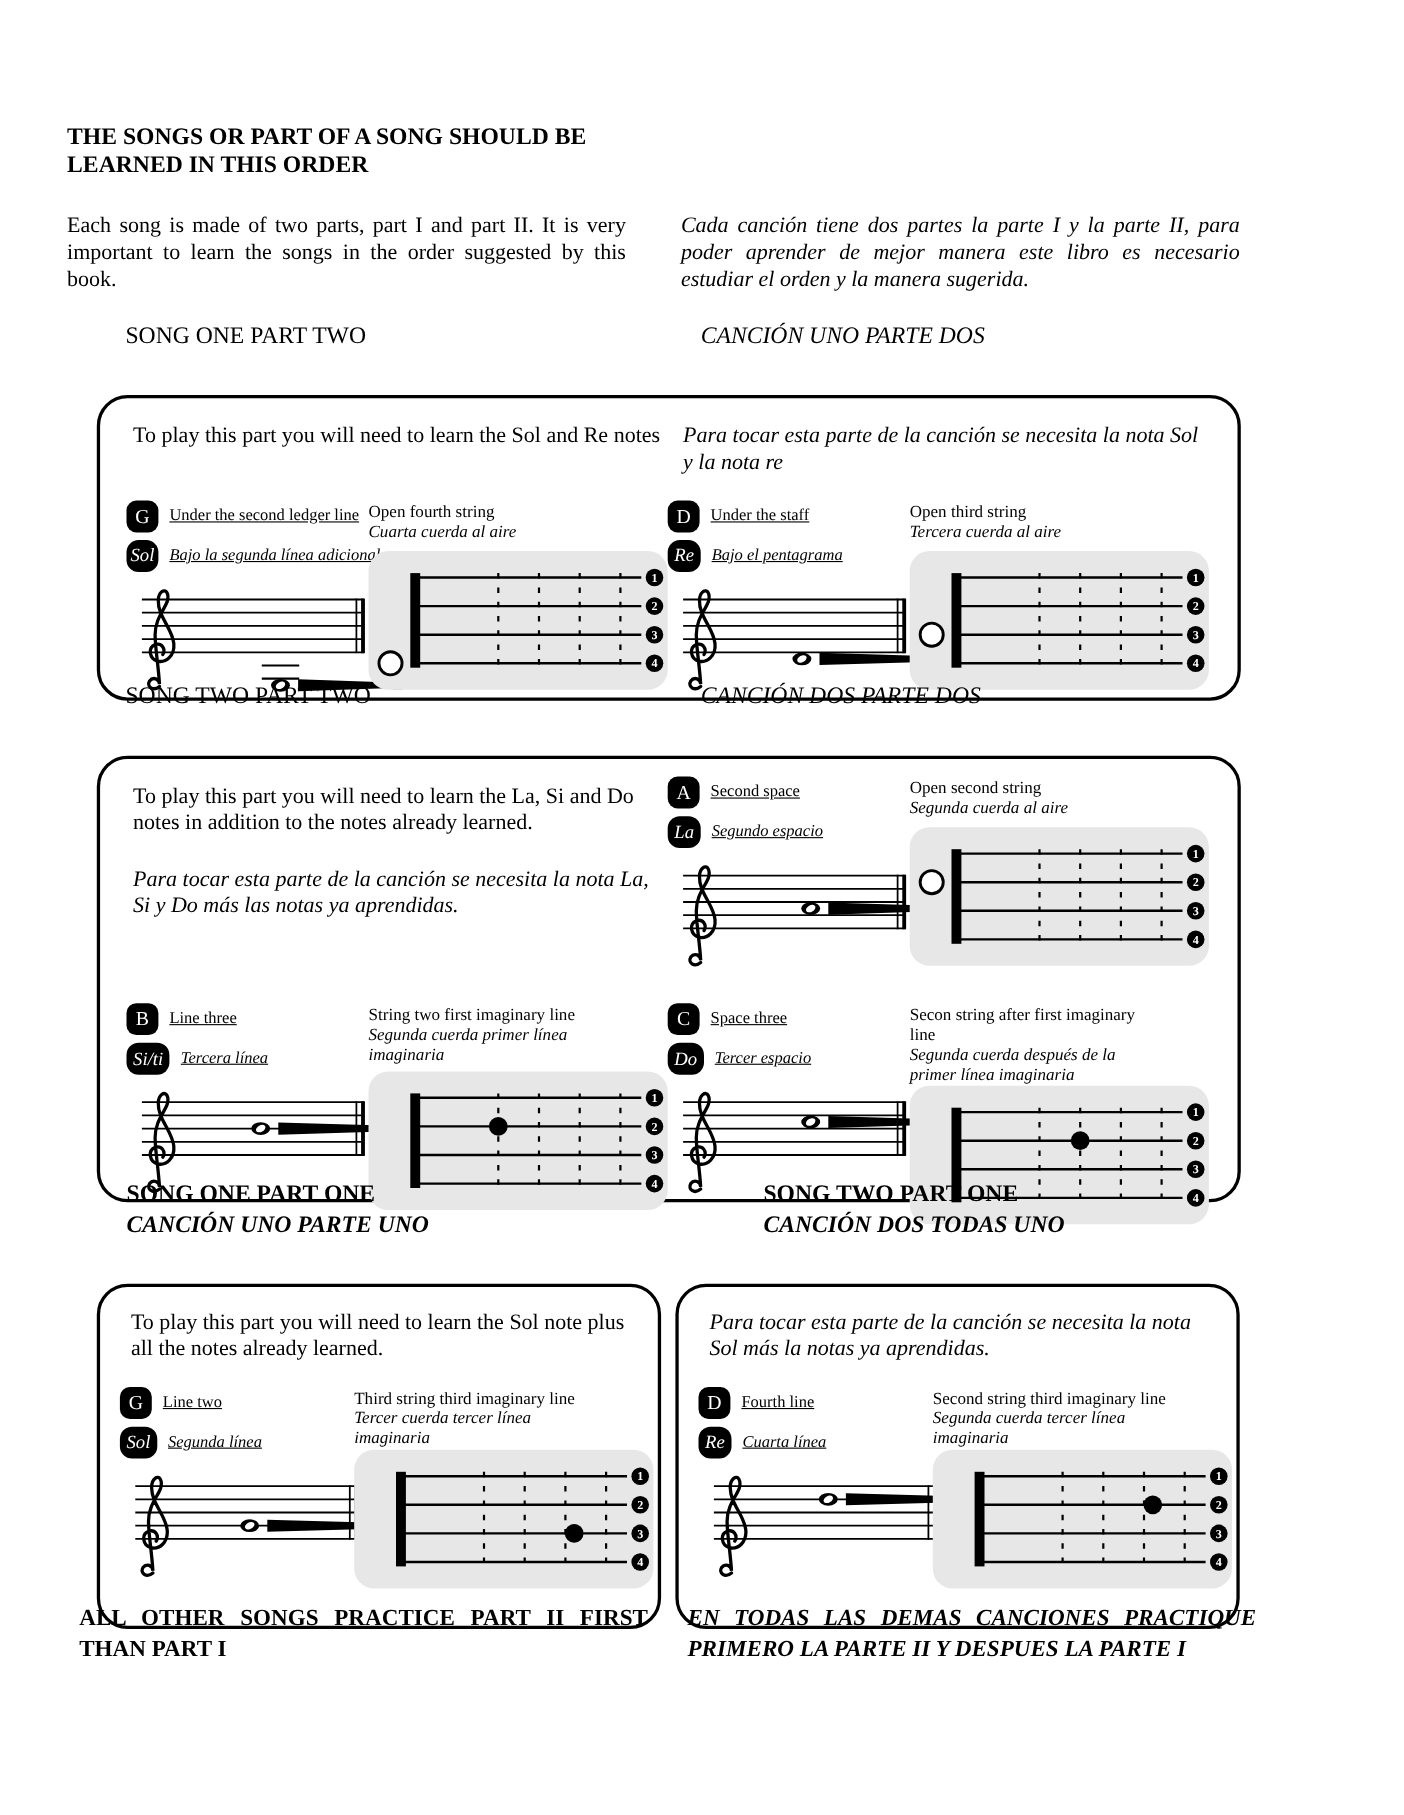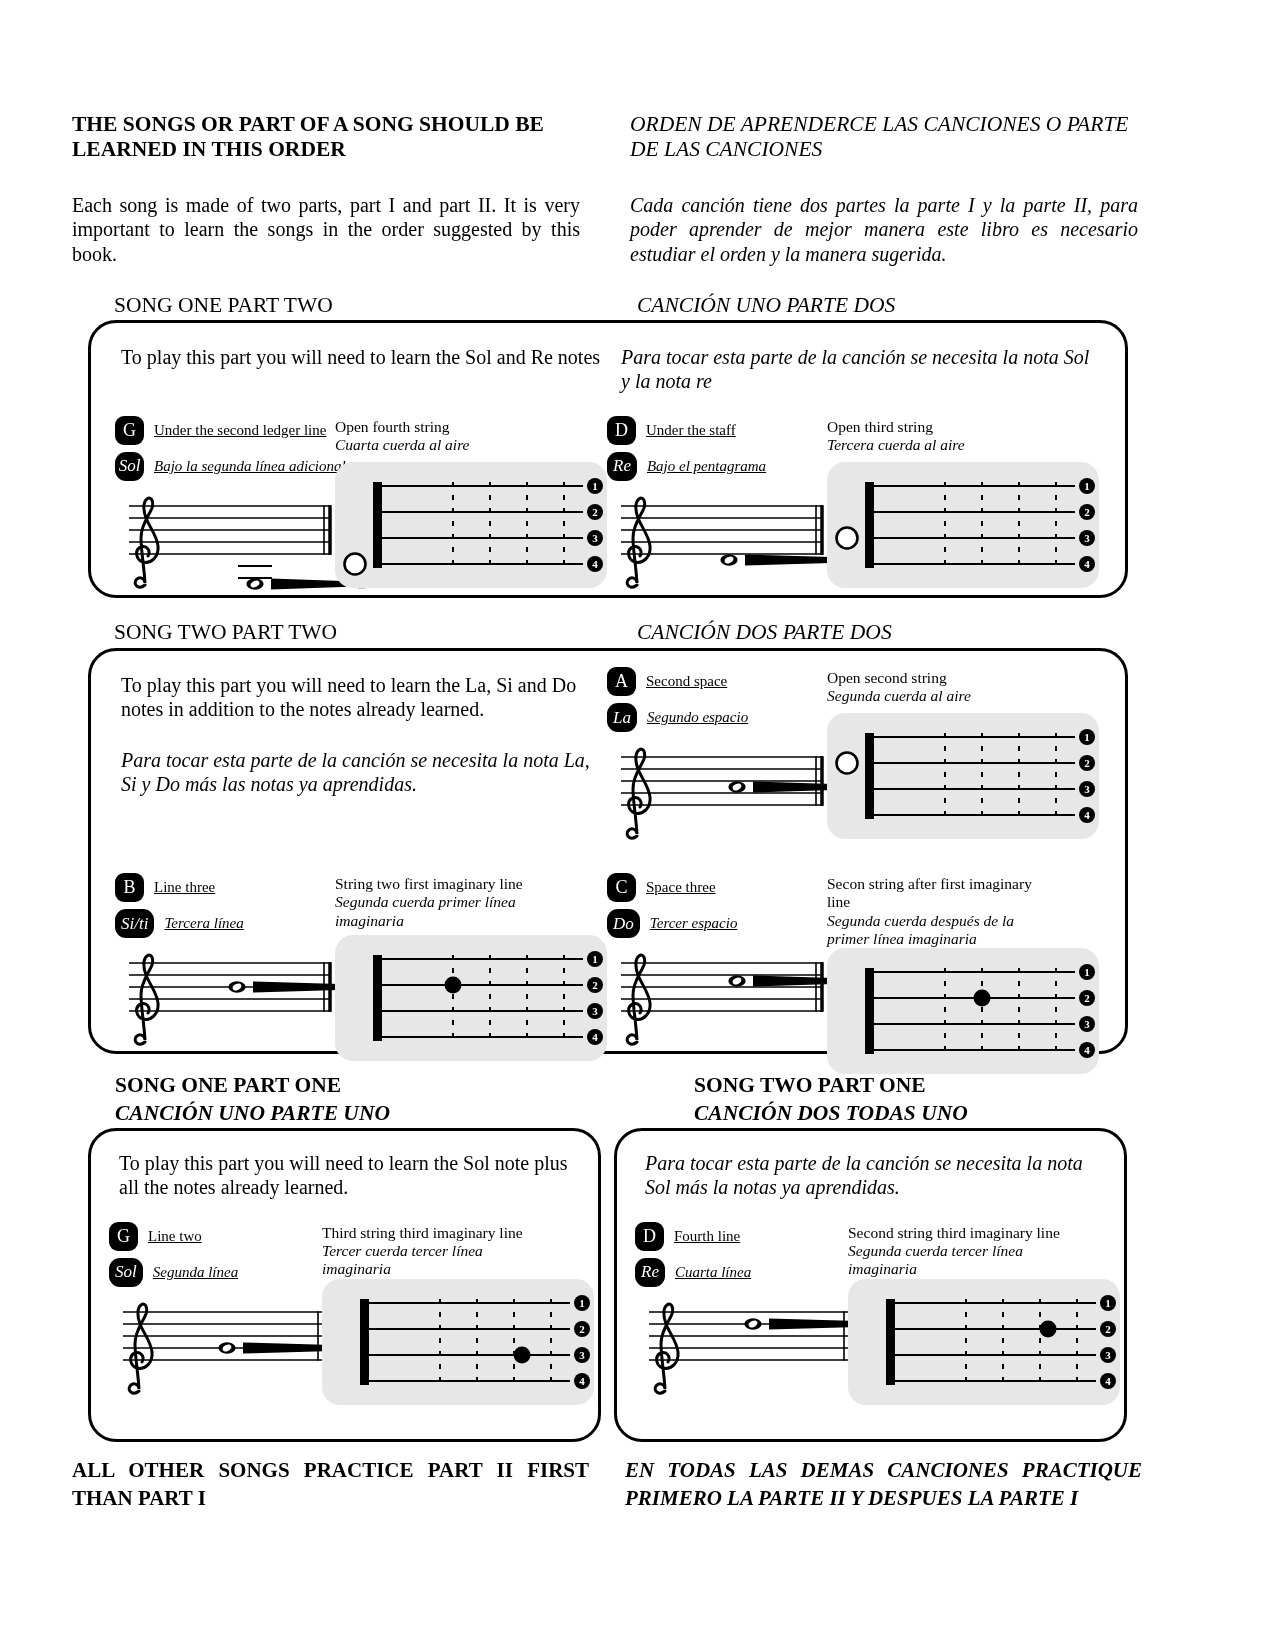--- a/index.html
+++ b/index.html
@@ -1,33 +1,33 @@
 <!DOCTYPE html>
 <html><head>
 <meta charset="utf-8">
 <style>
   html,body{margin:0;padding:0;background:#fff;}
   body{width:1276px;height:1650px;position:relative;overflow:hidden;
        font-family:"Liberation Serif",serif;color:#000;}
   .it{font-style:italic;}
 
   
-  .intro-row{position:absolute;top:112px;left:72px;width:1066px;display:flex;gap:50px;align-items:flex-end;}
+  .intro-row{position:absolute;top:112px;left:61px;width:1066px;display:flex;gap:50px;align-items:flex-end;}
   .intro-col{width:508px;}
   .intro-col h1{font-size:21.5px;line-height:1.18;margin:0 0 30px 0;font-weight:bold;}
   .intro-col h1.it{font-weight:normal;}
   .intro-col p{font-size:20px;line-height:1.22;margin:0;text-align:justify;font-family:Liberation Serif, serif;}
 
   
   .sec-head{position:absolute;font-size:21.5px;white-space:nowrap;}
   .sec3-head{position:absolute;font-size:21.5px;line-height:1.3;font-weight:bold;}
 
   
   .box{position:absolute;left:88px;width:1040px;border:3px solid #000;border-radius:28px;
-       box-sizing:border-box;background:#fff;padding:14px 24px;}
+       box-sizing:border-box;background:#fff;padding:14px 24px;margin-top:39px;}
   .box.small{width:513px;padding:12px 18px;}
   .box-row{display:flex;}
   .bi{width:494px;font-size:20px;line-height:1.22;padding:8px 0 10px 6px;}
   .bi .para2{margin-top:26px;}
 
   
   .panel{display:flex;width:492px;flex:none;margin-top:10px;}
   .p-left{width:212px;flex:none;}
   .badge-row{display:flex;align-items:center;gap:10px;height:33px;margin-bottom:3px;}
   .badge{background:#000;color:#fff;border-radius:9px;height:29px;min-width:29px;
@@ -48,21 +48,20 @@
 </style>
 </head>
 <body>
 
 <div class="intro-row">
   <div class="intro-col">
     <h1>THE SONGS OR PART OF A SONG SHOULD BE LEARNED IN THIS ORDER</h1>
     <p>Each song is made of two parts, part I and part II.  It is very important to learn the songs in the order suggested by this book.</p>
   </div>
   <div class="intro-col">
-    <h1 class="it">ORDEN DE APRENDERCE LAS CANCIONES O PARTE DE LAS CANCIONES</h1>
     <p class="it">Cada canción tiene dos partes la parte I y la parte II, para poder aprender de mejor manera este libro es necesario estudiar el orden y la manera sugerida.</p>
   </div>
 </div>
 
 <div class="sec-head" style="left:114px;top:293px">SONG ONE PART TWO</div>
 <div class="sec-head it" style="left:637px;top:293px">CANCIÓN UNO PARTE DOS</div>
 
 <div class="box" style="top:320px;height:278px">
   <div class="box-row">
     <div class="bi">To play this part you will need to learn the Sol and Re notes</div>

